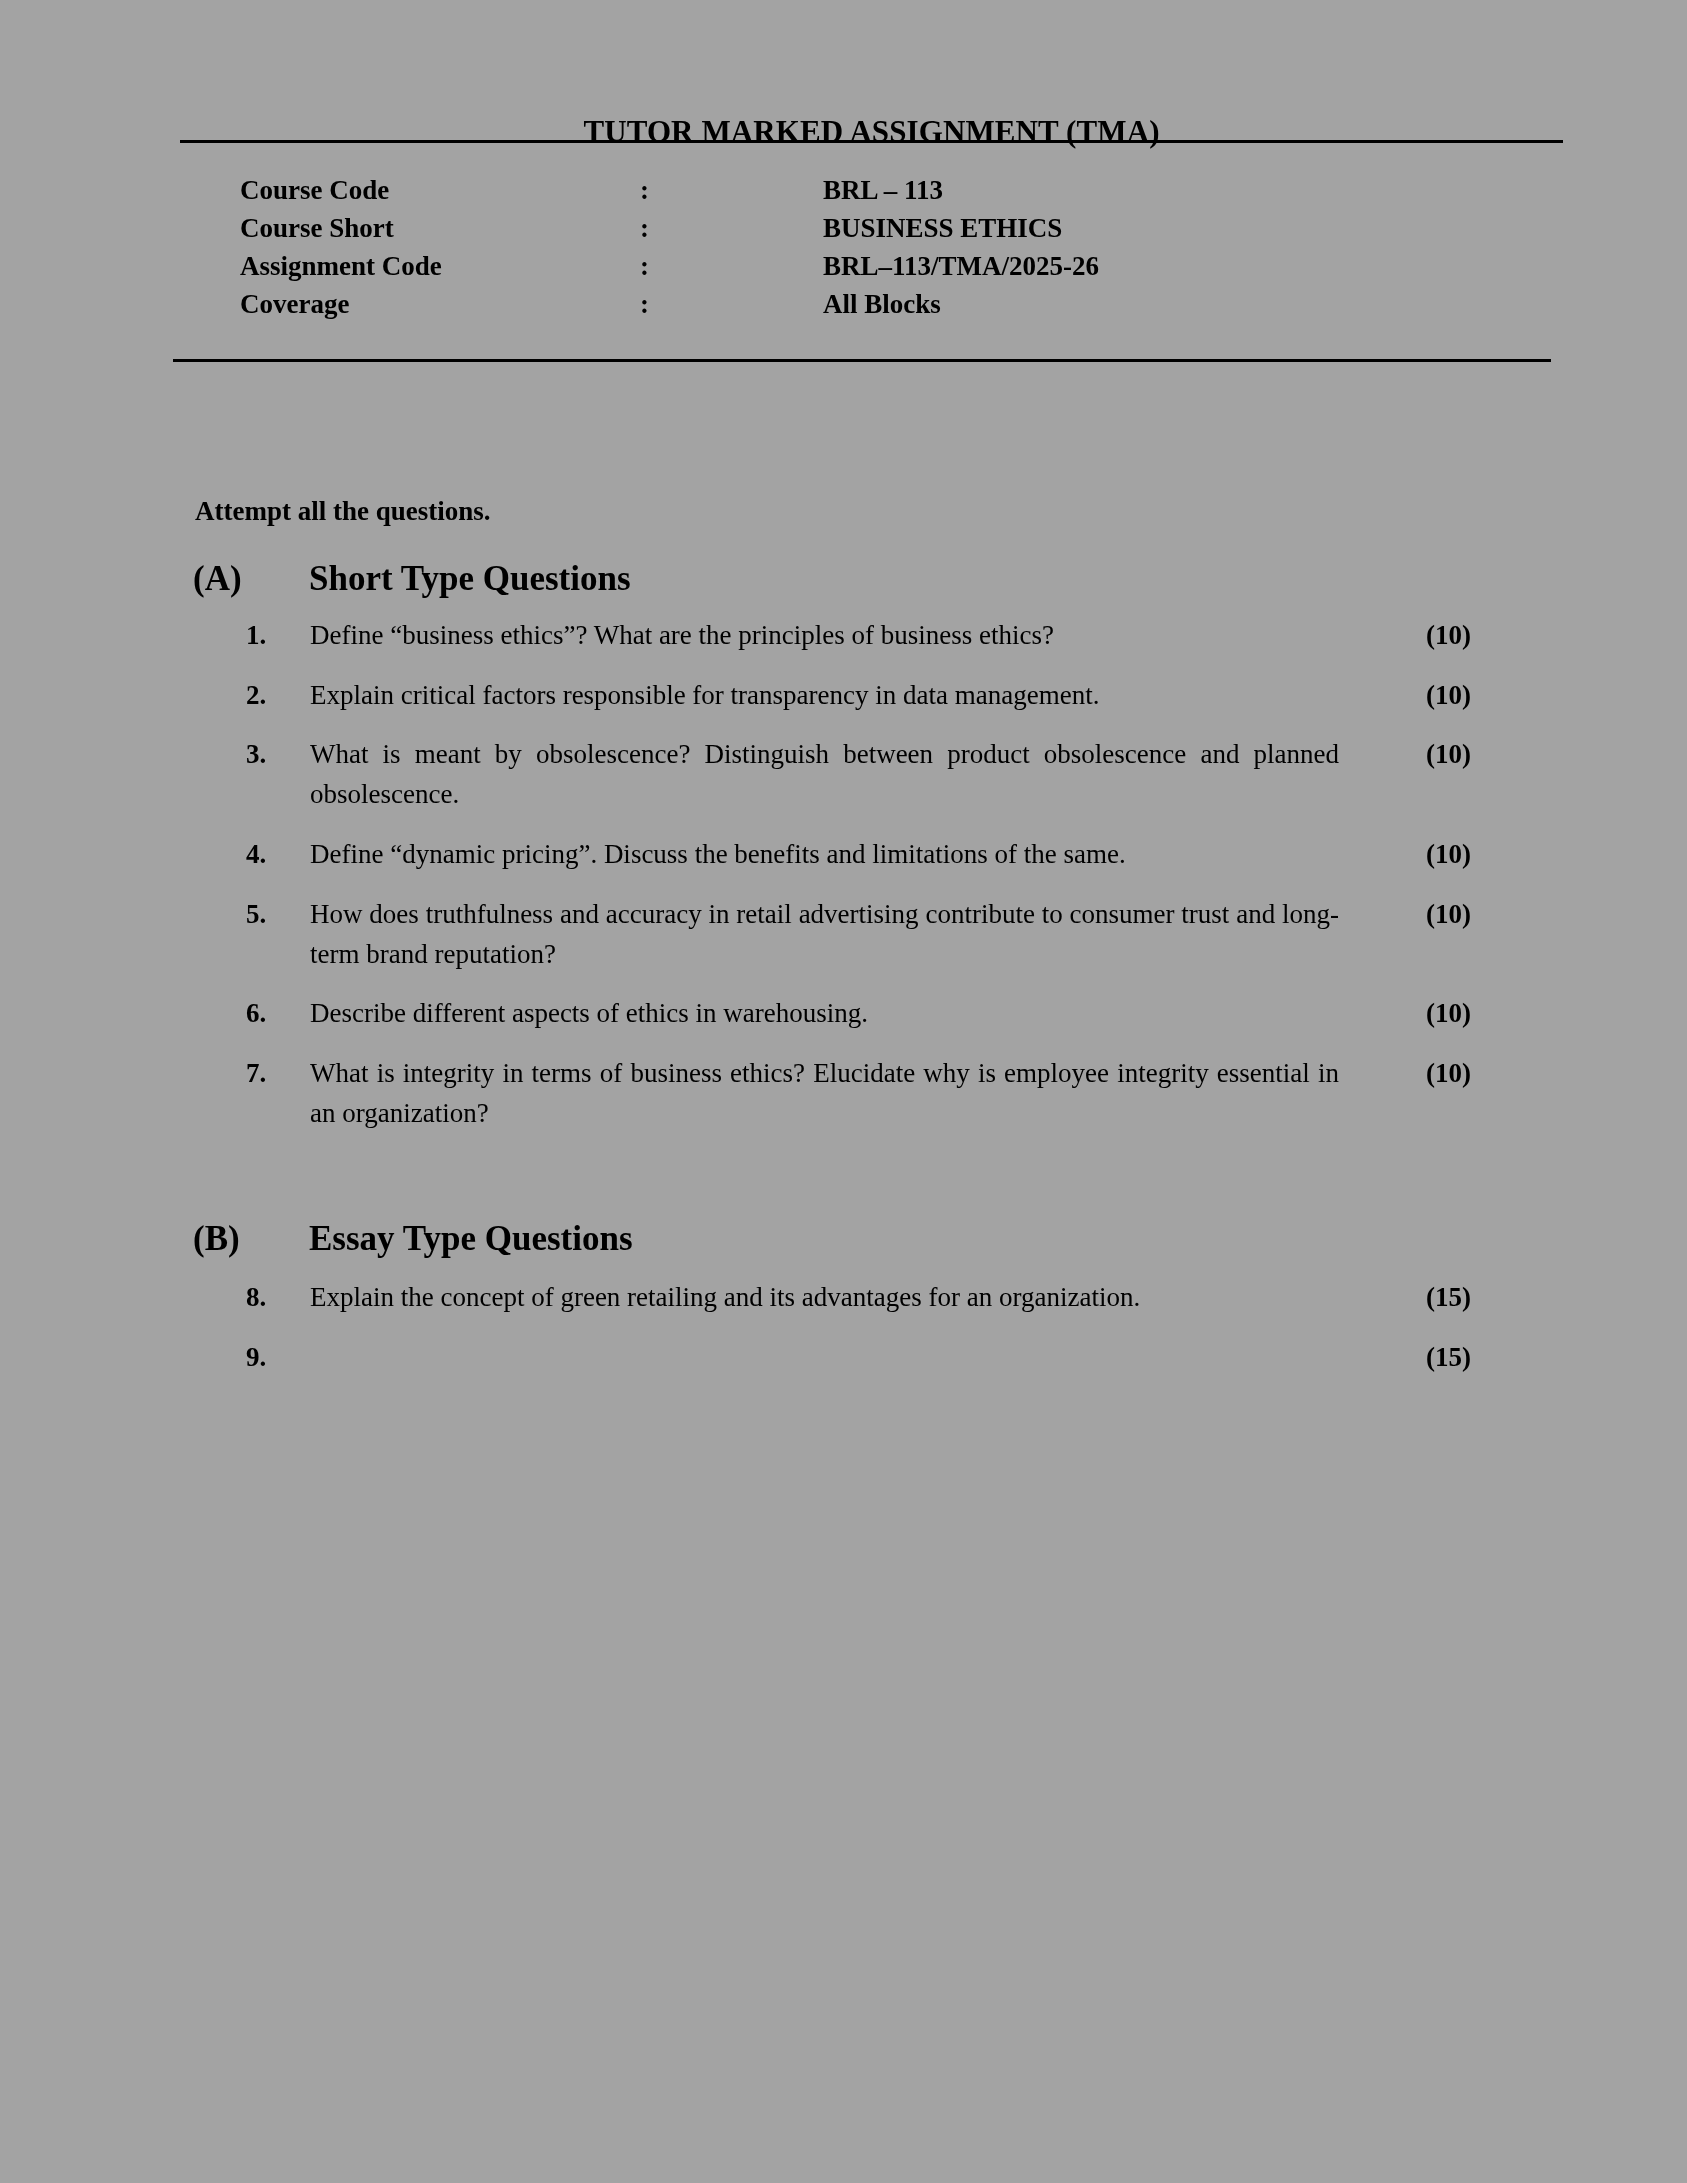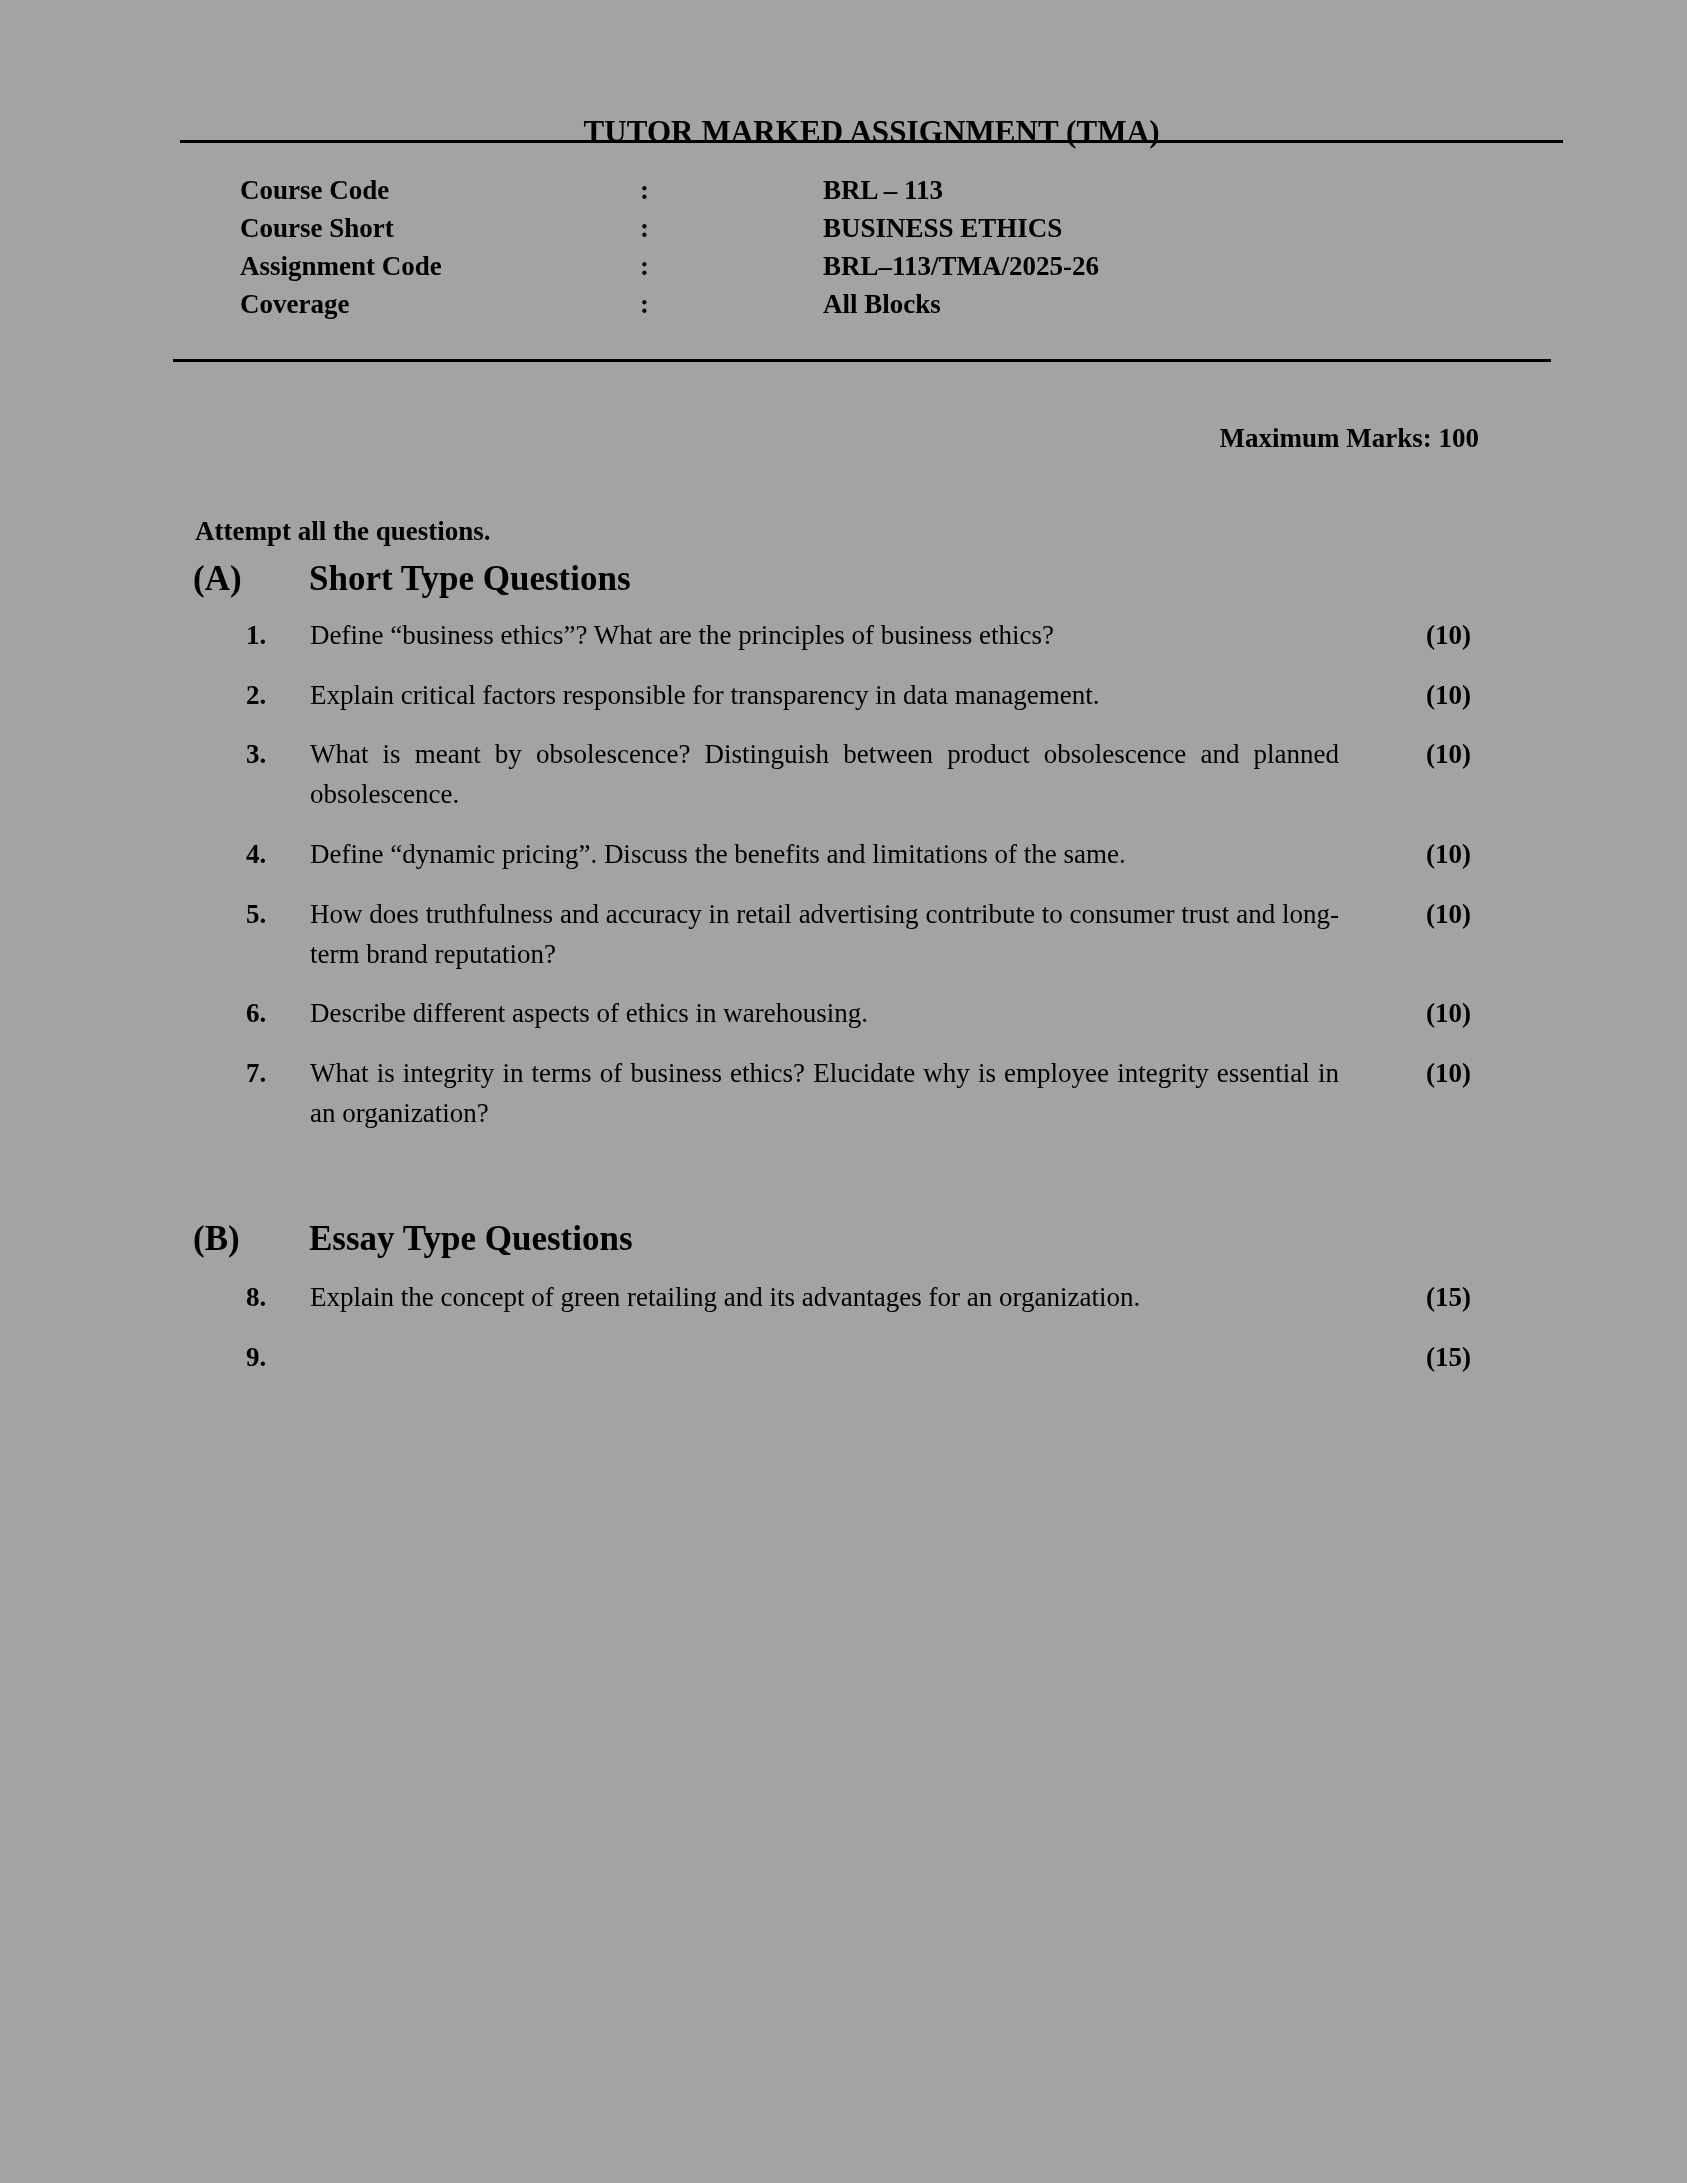--- a/index.html
+++ b/index.html
@@ -85,21 +85,20 @@
     font-weight: bold;
   }
 
   
   .attempt-line {
     position: absolute;
     top: 496px;
     left: 195px;
     font-size: 27px;
     font-weight: bold;
-    margin-top: 20px;
   }
 
   
   .section {
     position: absolute;
     left: 193px;
     width: 1290px;
     font-size: 35px;
     font-weight: bold;
   }
@@ -185,21 +184,20 @@
         <tr>
           <td class="meta-label">Coverage</td>
           <td class="meta-colon">:</td>
           <td class="meta-value">All Blocks</td>
         </tr>
       </tbody>
   </table>
 
   <div class="rule-bottom"></div>
 
-  <div class="max-marks">Maximum Marks: 100</div>
 
   <div class="attempt-line">Attempt all the questions.</div>
 
   <div class="section" id="section-a">
     <span class="sec-letter">(A)</span><span>Short Type Questions</span>
   </div>
 
   <div class="qlist" id="qlist-a">
       <div class="qrow" style="position: absolute; top: 0px; left: 0px; height: 40px;">
         <div class="q-num">1.</div>

